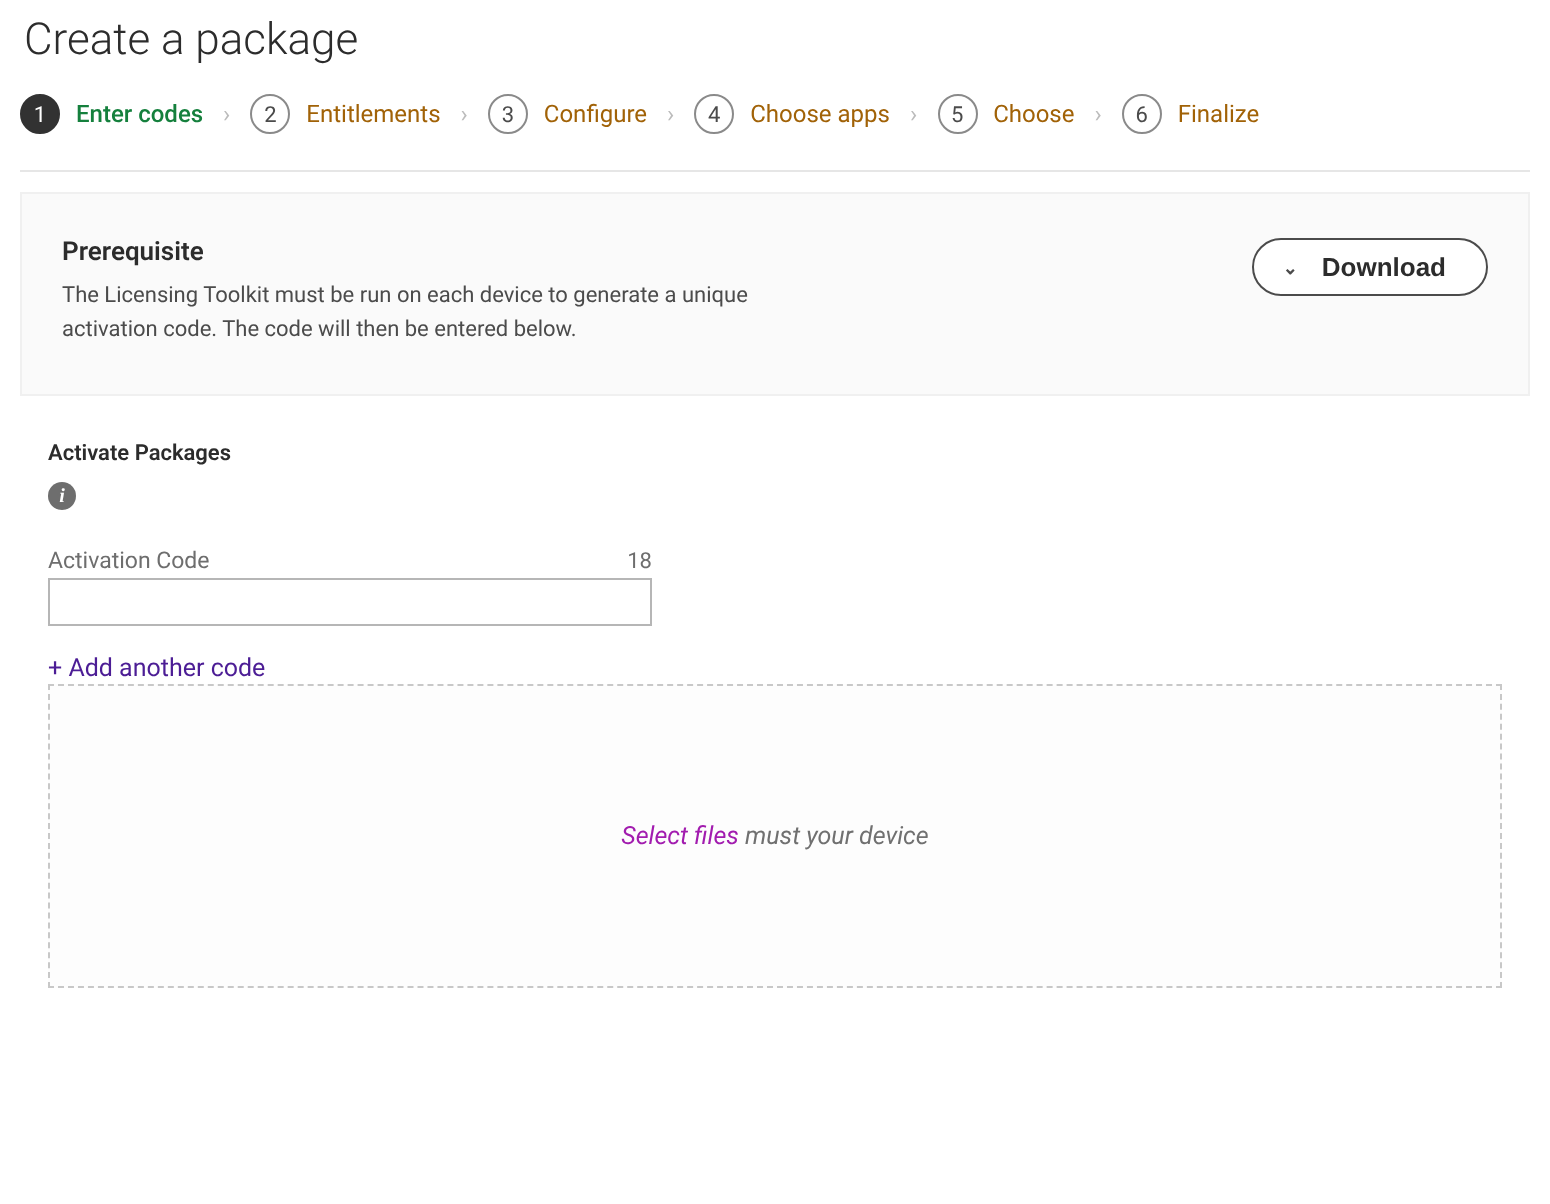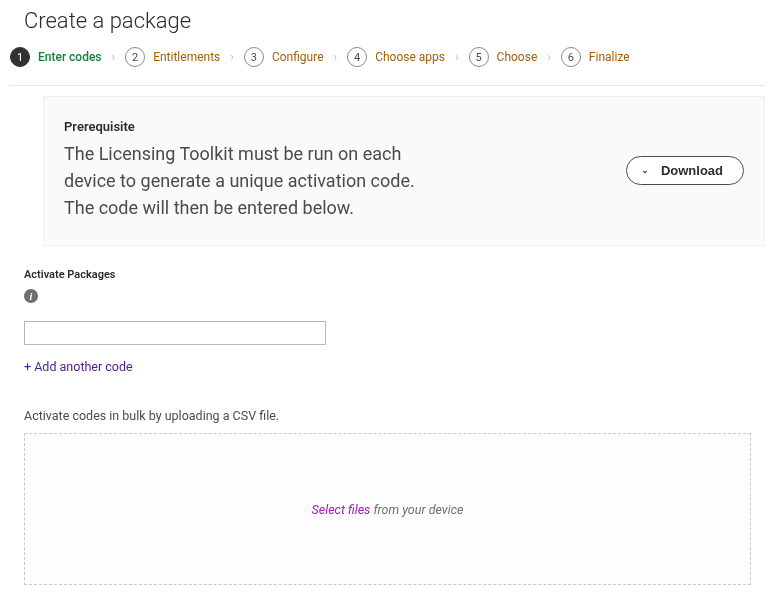--- a/index.html
+++ b/index.html
@@ -11,21 +11,21 @@
     width: 775px;
   }
   .page {
     padding: 8px 10px 12px 10px;
   }
   .page-title {
     font-size: 22px;
     font-weight: 300;
     color: #2c2c2c;
     margin-bottom: 14px;
-    margin-left: 14px;
+    margin-left: 2px;
   }
   .stepper {
     display: flex;
     align-items: center;
     gap: 10px;
     padding-bottom: 18px;
     border-bottom: 1px solid #e6e6e6;
     margin-bottom: 10px;
   }
   .step {
@@ -58,31 +58,30 @@
 
   .card {
     background: #fafafa;
     padding: 22px 20px 24px 20px;
     border: 1px solid #f0f0f0;
     margin-bottom: 12px;
   }
   .card-flex {
     display: flex;
     justify-content: space-between;
-    align-items: center;
+    align-items: flex-start;
     gap: 20px;
-    margin-left: 33px;
   }
   .prereq-title {
     font-size: 13px;
     font-weight: 600;
     margin-bottom: 6px;
   }
   .prereq-text {
-    font-size: 18px;
+    font-size: 11px;
     color: #4b4b4b;
     line-height: 1.5;
     max-width: 360px;
   }
   .btn-outline {
     border: 1px solid #4b4b4b;
     background: #fff;
     border-radius: 18px;
     padding: 6px 20px 6px 14px;
     font-size: 13px;
@@ -250,31 +249,34 @@
       <span>Download</span>
     </button>
   </div>
 
   <div class="section">
     <div class="section-title">Activate Packages</div>
     <div class="info-row">
       <span class="info-icon">i</span>
     </div>
 
+    <div class="field-row">
+      <span class="field-label">Activation Code</span>
+      <span class="field-counter">18</span>
+    </div>
     <input class="field-input" type="text" value="" style="">
 
     <div>
       <a class="add-link">+ Add another code</a>
     </div>
 
-    <div class="bulk-label">Activate codes in bulk by uploading a CSV file.</div>
 
     <div class="dropzone">
       <div class="dz-sub">
-        <span class="link">Select files</span><span> from your device</span>
+        <span class="link">Select files</span><span> must your device</span>
       </div>
     </div>
   </div>
 
   <div class="footer">
     
     
     
   </div>
 

